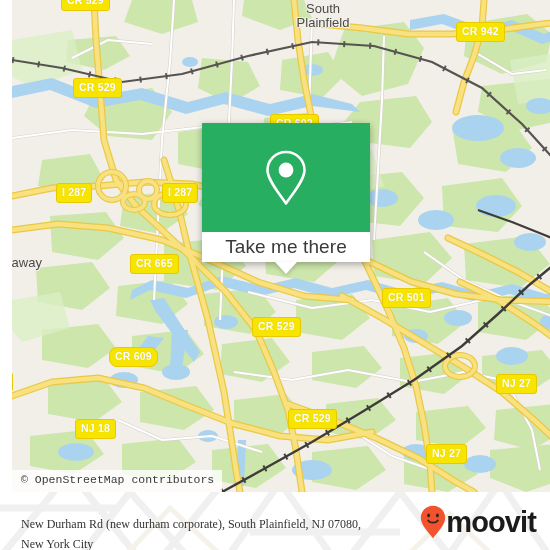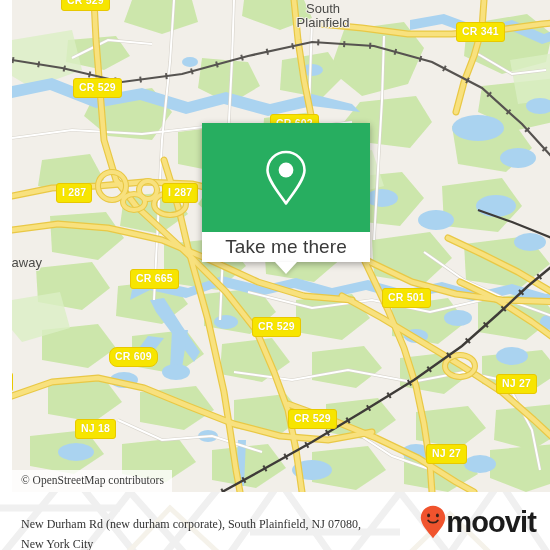--- a/index.html
+++ b/index.html
@@ -108,21 +108,21 @@
   }
 
   
   .attribution {
     position: absolute;
     left: 0;
     bottom: 0;
     background: rgba(255,255,255,0.80);
     color: #3b3b3b;
     font-size: 11.5px;
-    font-family: Liberation Serif, serif;
+    font-family: Liberation Mono, monospace;
     padding: 4px 8px 5px 9px;
     line-height: 1.1;
     white-space: nowrap;
   }
 
   
   .footer {
     position: absolute;
     left: 0;
     top: 492px;
@@ -358,26 +358,26 @@
       </g>
       <g>
         <path d="M466,210 L500,222 L530,234 L550,242" stroke="#3E3B38" stroke-width="2.2" fill="none"></path>
       </g>
     </svg>
 
     <div class="place-label" style="left:276px; top:2px; width:70px;">South<br>Plainfield</div>
     <div class="place-label" style="left:-4px; top:256px; width:70px; text-align:left;">taway</div>
 
     <div class="shield" style="left:49px; top:-9px;">CR 529</div>
-    <div class="shield" style="left:444px; top:22px;">CR 341</div>
+    <div class="shield" style="left:444px; top:22px;">CR 942</div>
     <div class="shield" style="left:61px; top:78px;">CR 529</div>
     <div class="shield" style="left:258px; top:114px;">CR 602</div>
     <div class="shield" style="left:44px; top:183px;">I 287</div>
     <div class="shield" style="left:150px; top:183px;">I 287</div>
-    <div class="shield" style="left:118px; top:254px;margin-top:15px;">CR 665</div>
+    <div class="shield" style="left:118px; top:254px;">CR 665</div>
     <div class="shield" style="left:370px; top:288px;">CR 501</div>
     <div class="shield" style="left:240px; top:317px;">CR 529</div>
     <div class="shield" style="left:97px; top:347px;border-radius:8px;">CR 609</div>
     <div class="shield" style="left:484px; top:374px;">NJ 27</div>
     <div class="shield" style="left:276px; top:409px;">CR 529</div>
     <div class="shield" style="left:63px; top:419px;">NJ 18</div>
     <div class="shield" style="left:414px; top:444px;">NJ 27</div>
     <div class="shield" style="left:-14px; top:372px;">&nbsp;</div>
 
     <div class="popup">

